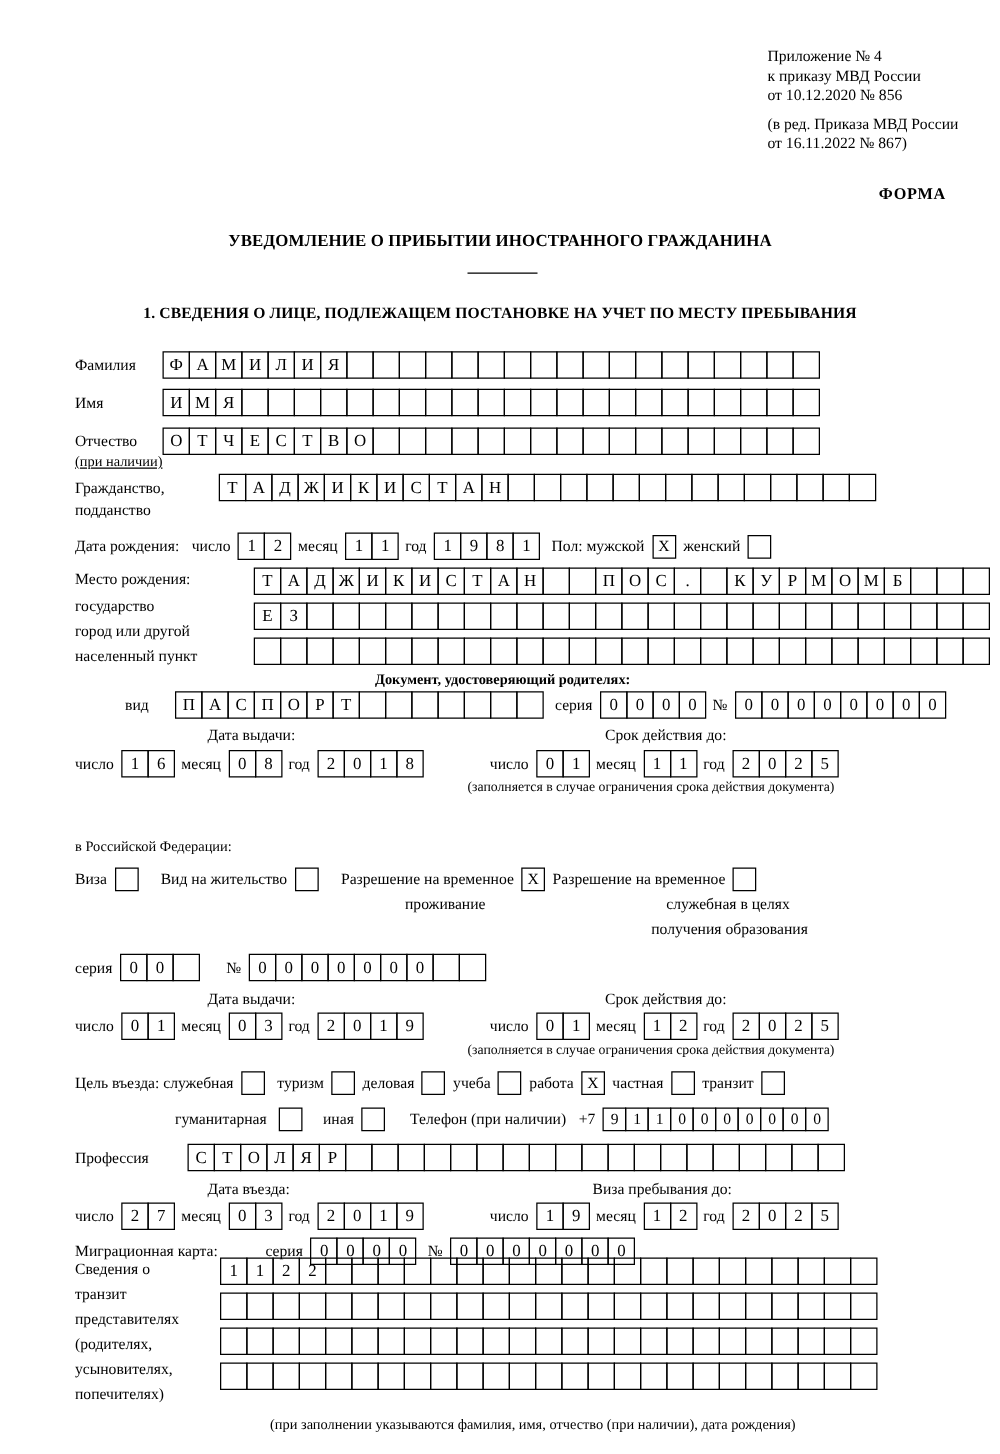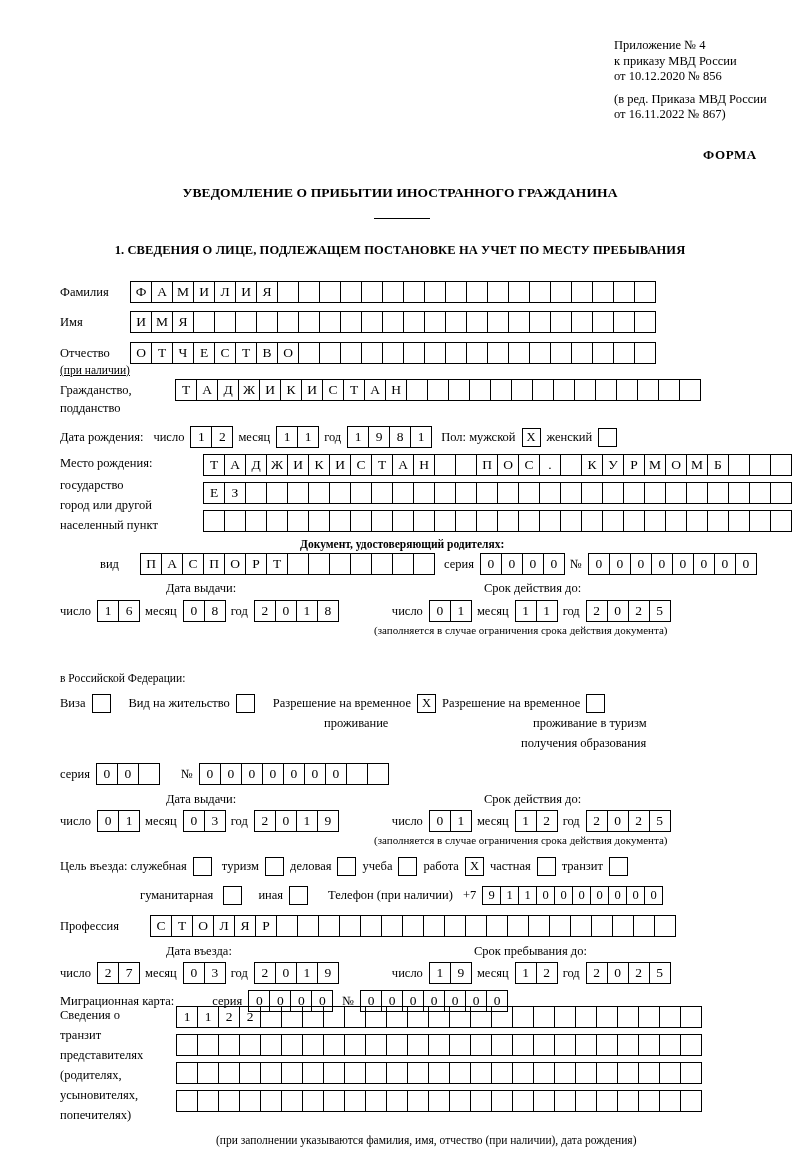--- a/index.html
+++ b/index.html
@@ -509,21 +509,21 @@
     <span style="width:18px;"></span>
     <span class="lbl">Разрешение на временное</span>
     <span class="gapsm"></span>
     <span class="cb">X</span>
     <span class="gapsm"></span>
     <span class="lbl">Разрешение на временное</span>
     <span class="gapsm"></span>
     <span class="cb"></span>
   </div>
   <div style="position:absolute; left:324px; top:716px;" class="lbl">проживание</div>
-  <div style="position:absolute; left:533px; top:716px;" class="lbl">проживание в туризм</div>
+  <div style="position:absolute; left:533px; top:716px;" class="lbl">служебная в целях</div>
   <div style="position:absolute; left:521px; top:736px;" class="lbl">получения образования</div>
 
   <div class="row" style="left:60px; top:763px;">
     <span class="lbl">серия</span>
     <span class="gapsm"></span>
     <span class="boxes" id="stay-series">
         <span class="bx">0</span>
         <span class="bx">0</span>
         <span class="bx"></span>
       </span>
@@ -678,21 +678,21 @@
         <span class="bx"></span>
         <span class="bx"></span>
         <span class="bx"></span>
         <span class="bx"></span>
         <span class="bx"></span>
         <span class="bx"></span>
       </span>
   </div>
 
   <div style="position:absolute; left:166px; top:944px;" class="lbl">Дата въезда:</div>
-  <div style="position:absolute; left:474px; top:944px;" class="lbl">Срок пребывания до:</div>
+  <div style="position:absolute; left:474px; top:944px;" class="lbl">Виза пребывания до:</div>
 
   <div class="row" style="left:60px; top:962px;">
     <span class="lbl">число</span>
     <span class="gapsm"></span>
     <span class="boxes" id="entry-day">
         <span class="bx">2</span>
         <span class="bx">7</span>
       </span>
     <span class="gapsm"></span>
     <span class="lbl">месяц</span>

